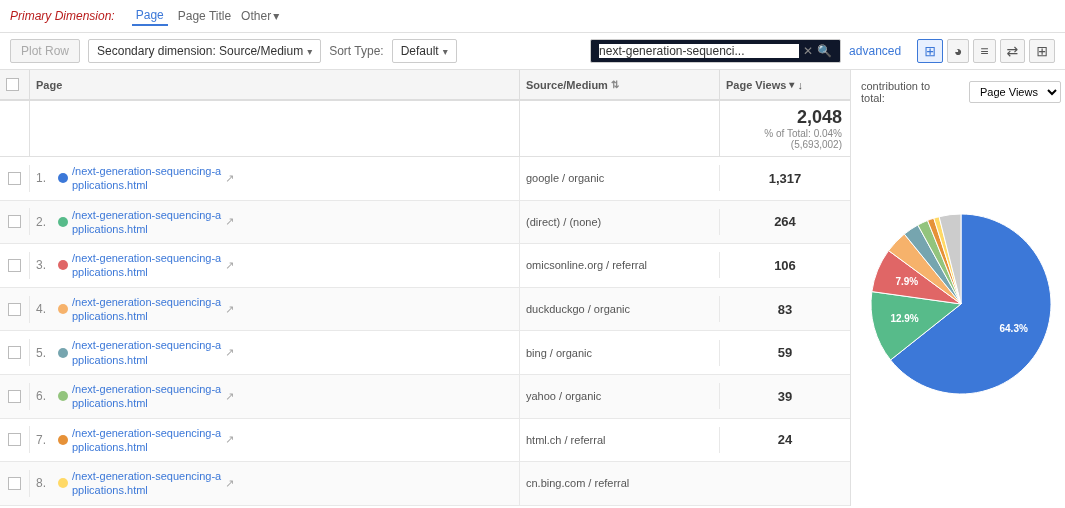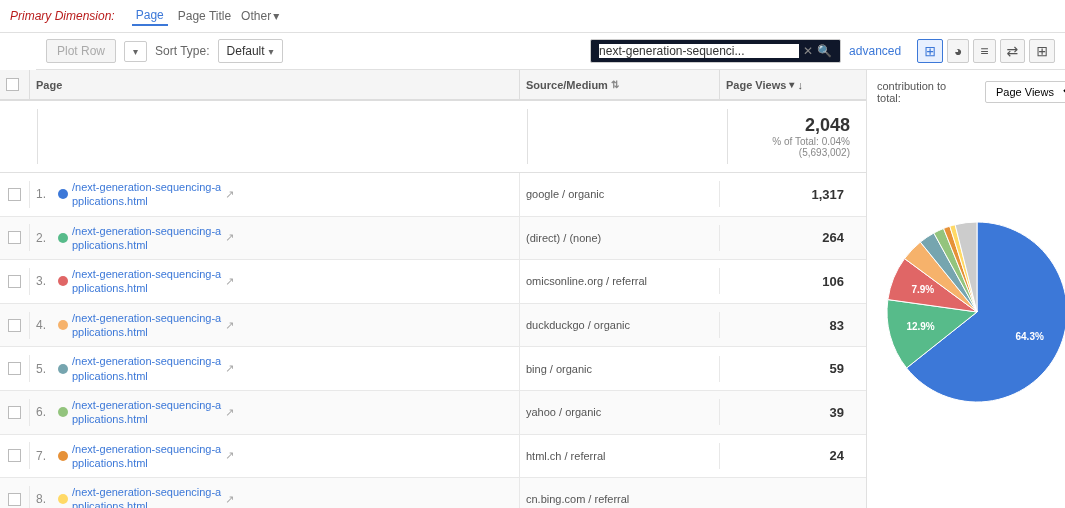--- a/index.html
+++ b/index.html
@@ -16,21 +16,20 @@
     }
     .primary-dimension-bar .dim-link.active { color: #3c78d8; border-bottom: 2px solid #3c78d8; }
     .primary-dimension-bar .dim-link-other {
       color: #666; cursor: pointer; display: flex; align-items: flex-start; gap: 2px;
     }
 
     
     .toolbar {
       display: flex; align-items: center; padding: 6px 10px; gap: 8px; border-bottom: 1px solid #e0e0e0;
       flex-wrap: wrap;
-      margin-left: 36px;
     }
     .btn-plot-row {
       border: 1px solid #ccc; background: #f5f5f5; padding: 4px 10px; border-radius: 2px;
       color: #aaa; font-size: 12px; cursor: default;
     }
     .select-box {
       border: 1px solid #ccc; background: #fff; padding: 4px 8px; border-radius: 2px;
       font-size: 12px; display: flex; align-items: center; gap: 4px; cursor: pointer;
       color: #333;
     }
@@ -69,21 +68,21 @@
       padding: 8px 6px; font-size: 11px; font-weight: bold; color: #555;
       border-right: 1px solid #ddd; display: flex; align-items: center; gap: 3px;
     }
     .th:last-child { border-right: none; }
     .th .sort-icon { color: #888; font-size: 10px; }
 
     
     .summary-row {
       display: grid;
       grid-template-columns: 30px 490px 200px 130px;
-      background: #fff; border-bottom: 1px solid #e0e0e0; padding: 8px;
+      background: #fff; border-bottom: 1px solid #e0e0e0; padding: 0;
     }
     .summary-cell {
       padding: 6px 6px; text-align: right; border-right: 1px solid #e0e0e0;
     }
     .summary-cell:last-child { border-right: none; }
     .summary-total { font-weight: bold; font-size: 18px; color: #333; }
     .summary-pct { font-size: 10px; color: #888; }
 
     
     .data-row {
@@ -95,21 +94,21 @@
     .data-row.alt { background: #fafafa; }
     .cell { padding: 7px 6px; border-right: 1px solid #e8e8e8; }
     .cell:last-child { border-right: none; }
     .cell-check { display: flex; align-items: center; justify-content: center; }
     .cell-page { display: flex; align-items: center; gap: 4px; }
     .row-num { color: #888; min-width: 18px; }
     .color-dot { width: 10px; height: 10px; border-radius: 50%; flex-shrink: 0; }
     .page-link { color: #3c78d8; text-decoration: none; font-size: 11px; word-break: break-all; line-height: 1.3; }
     .page-icon { color: #aaa; font-size: 11px; cursor: pointer; }
     .cell-source { font-size: 11px; color: #555; }
-    .cell-num { text-align: right; font-weight: bold; font-size: 13px; }
+    .cell-num { text-align: center; font-weight: bold; font-size: 13px; }
 
     
     .chart-section { flex: 1; padding: 10px; display: flex; flex-direction: column; }
     .chart-header {
       display: flex; align-items: center; gap: 22px; font-size: 11px; color: #555;
       margin-bottom: 8px;
     }
     .chart-select {
       border: 1px solid #ccc; background: #fff; padding: 3px 6px; border-radius: 2px;
       font-size: 11px;
@@ -131,20 +130,21 @@
   <a class="dim-link">Page Title</a>
   <a class="dim-link-other">
     <span>Other</span>
     <span>▾</span>
   </a>
 </div>
 
 <div class="toolbar">
   <button class="btn-plot-row">Plot Row</button>
   <div class="select-box">
+    <span>Secondary dimension: Source/Medium</span>
     <span class="arrow ddarrow"></span>
   </div>
   <span class="sort-label">Sort Type:</span>
   <div class="select-box">
     <span>Default</span>
     <span class="arrow ddarrow"></span>
   </div>
   <div class="search-box">
     <input type="text" value="next-generation-sequenci..." style="">
     <span class="search-icon">✕</span>

